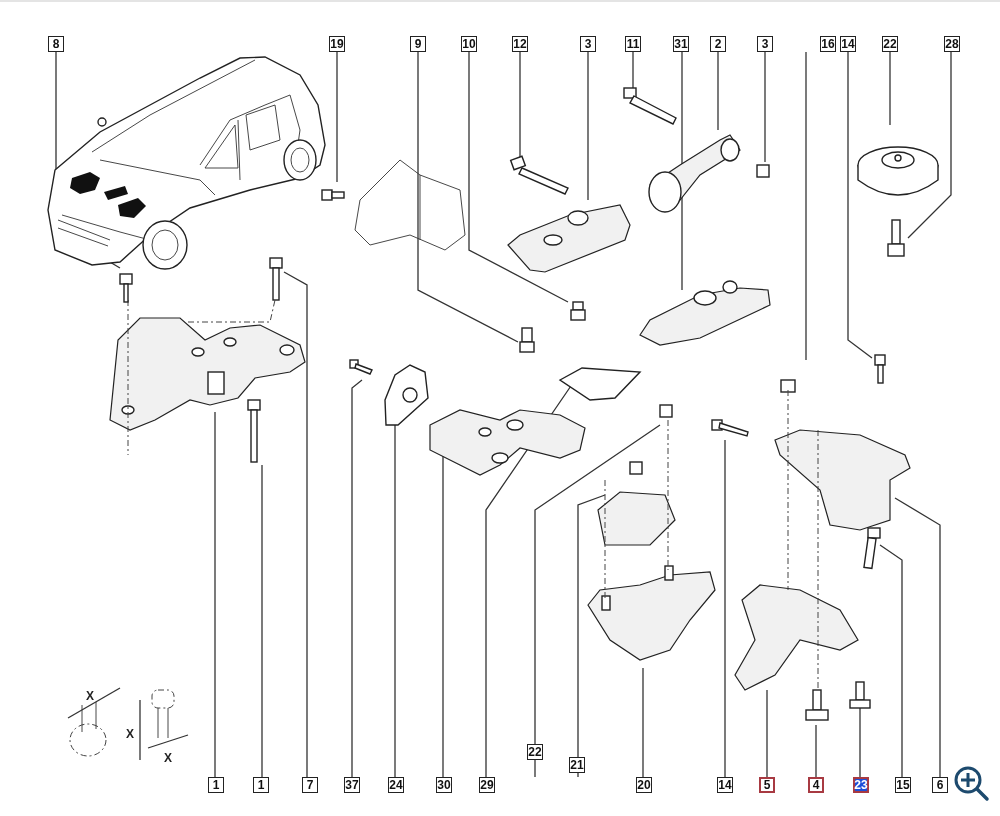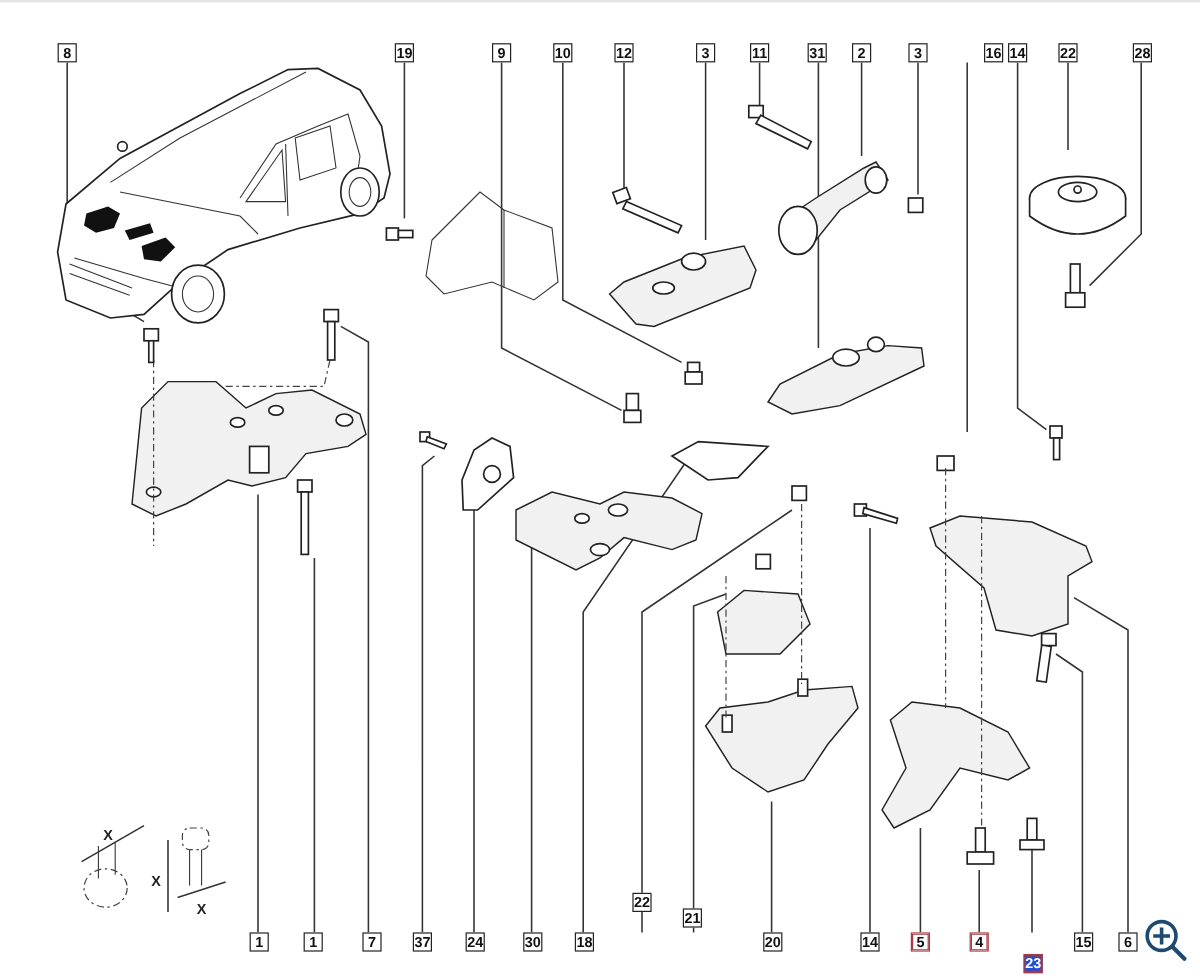--- a/index.html
+++ b/index.html
@@ -2,21 +2,21 @@
 <html><head>
 <meta charset="utf-8">
 <style>
   html, body { margin:0; padding:0; background:#ffffff; }
   body { width:1000px; height:816px; position:relative; overflow:hidden; font-family:"Liberation Sans", sans-serif; }
   .topline { position:absolute; left:0; top:0; width:1000px; height:2px; background:#e4e4e4; }
   .stage { position:absolute; left:0; top:0; width:1000px; height:816px; }
   .callout { position:absolute; width:16px; height:16px; border:1.5px solid #222; background:#fff; box-sizing:border-box;
              font-size:12px; font-weight:bold; line-height:14px; text-align:center; color:#111; cursor:pointer; }
   .callout.hl { border-color:#a83a42; box-shadow: inset 0 0 0 1px #a83a42; }
-  .callout.hl3 { background:#1d4ed8; color:#fff;margin-top:18px; }
+  .callout.hl3 { background:#1d4ed8; color:#fff; }
   .zoom-btn { position:absolute; left:952px; top:764px; width:40px; height:40px; cursor:pointer; }
   svg.draw { position:absolute; left:0; top:0; }
   .ln { stroke:#333; stroke-width:1.3; fill:none; }
   .dash { stroke:#444; stroke-width:1; fill:none; stroke-dasharray:6 3 2 3; }
   .part { stroke:#222; stroke-width:1.4; fill:#fff; }
   .partg { stroke:#222; stroke-width:1.2; fill:#f1f1f1; }
   .thin { stroke:#333; stroke-width:0.9; fill:none; }
   .blk { fill:#111; }
   .xl { font-size:12px; font-weight:bold; fill:#222; }
 </style>
@@ -252,21 +252,21 @@
 <div class="callout" style="left:840px;top:36px">14</div>
 <div class="callout" style="left:882px;top:36px">22</div>
 <div class="callout" style="left:944px;top:36px">28</div>
 
 <div class="callout" style="left:208px;top:777px">1</div>
 <div class="callout" style="left:253px;top:777px">1</div>
 <div class="callout" style="left:302px;top:777px">7</div>
 <div class="callout" style="left:344px;top:777px">37</div>
 <div class="callout" style="left:388px;top:777px">24</div>
 <div class="callout" style="left:436px;top:777px">30</div>
-<div class="callout" style="left:479px;top:777px">18</div>
+<div class="callout" style="left:479px;top:777px">29</div>
 <div class="callout" style="left:527px;top:744px">22</div>
 <div class="callout" style="left:569px;top:757px">21</div>
 <div class="callout" style="left:636px;top:777px">20</div>
 <div class="callout" style="left:717px;top:777px">14</div>
 <div class="callout hl" style="left:759px;top:777px">5</div>
 <div class="callout hl" style="left:808px;top:777px">4</div>
 <div class="callout hl hl3" style="left:853px;top:777px">23</div>
 <div class="callout" style="left:895px;top:777px">15</div>
 <div class="callout" style="left:932px;top:777px">6</div>
 </div>

